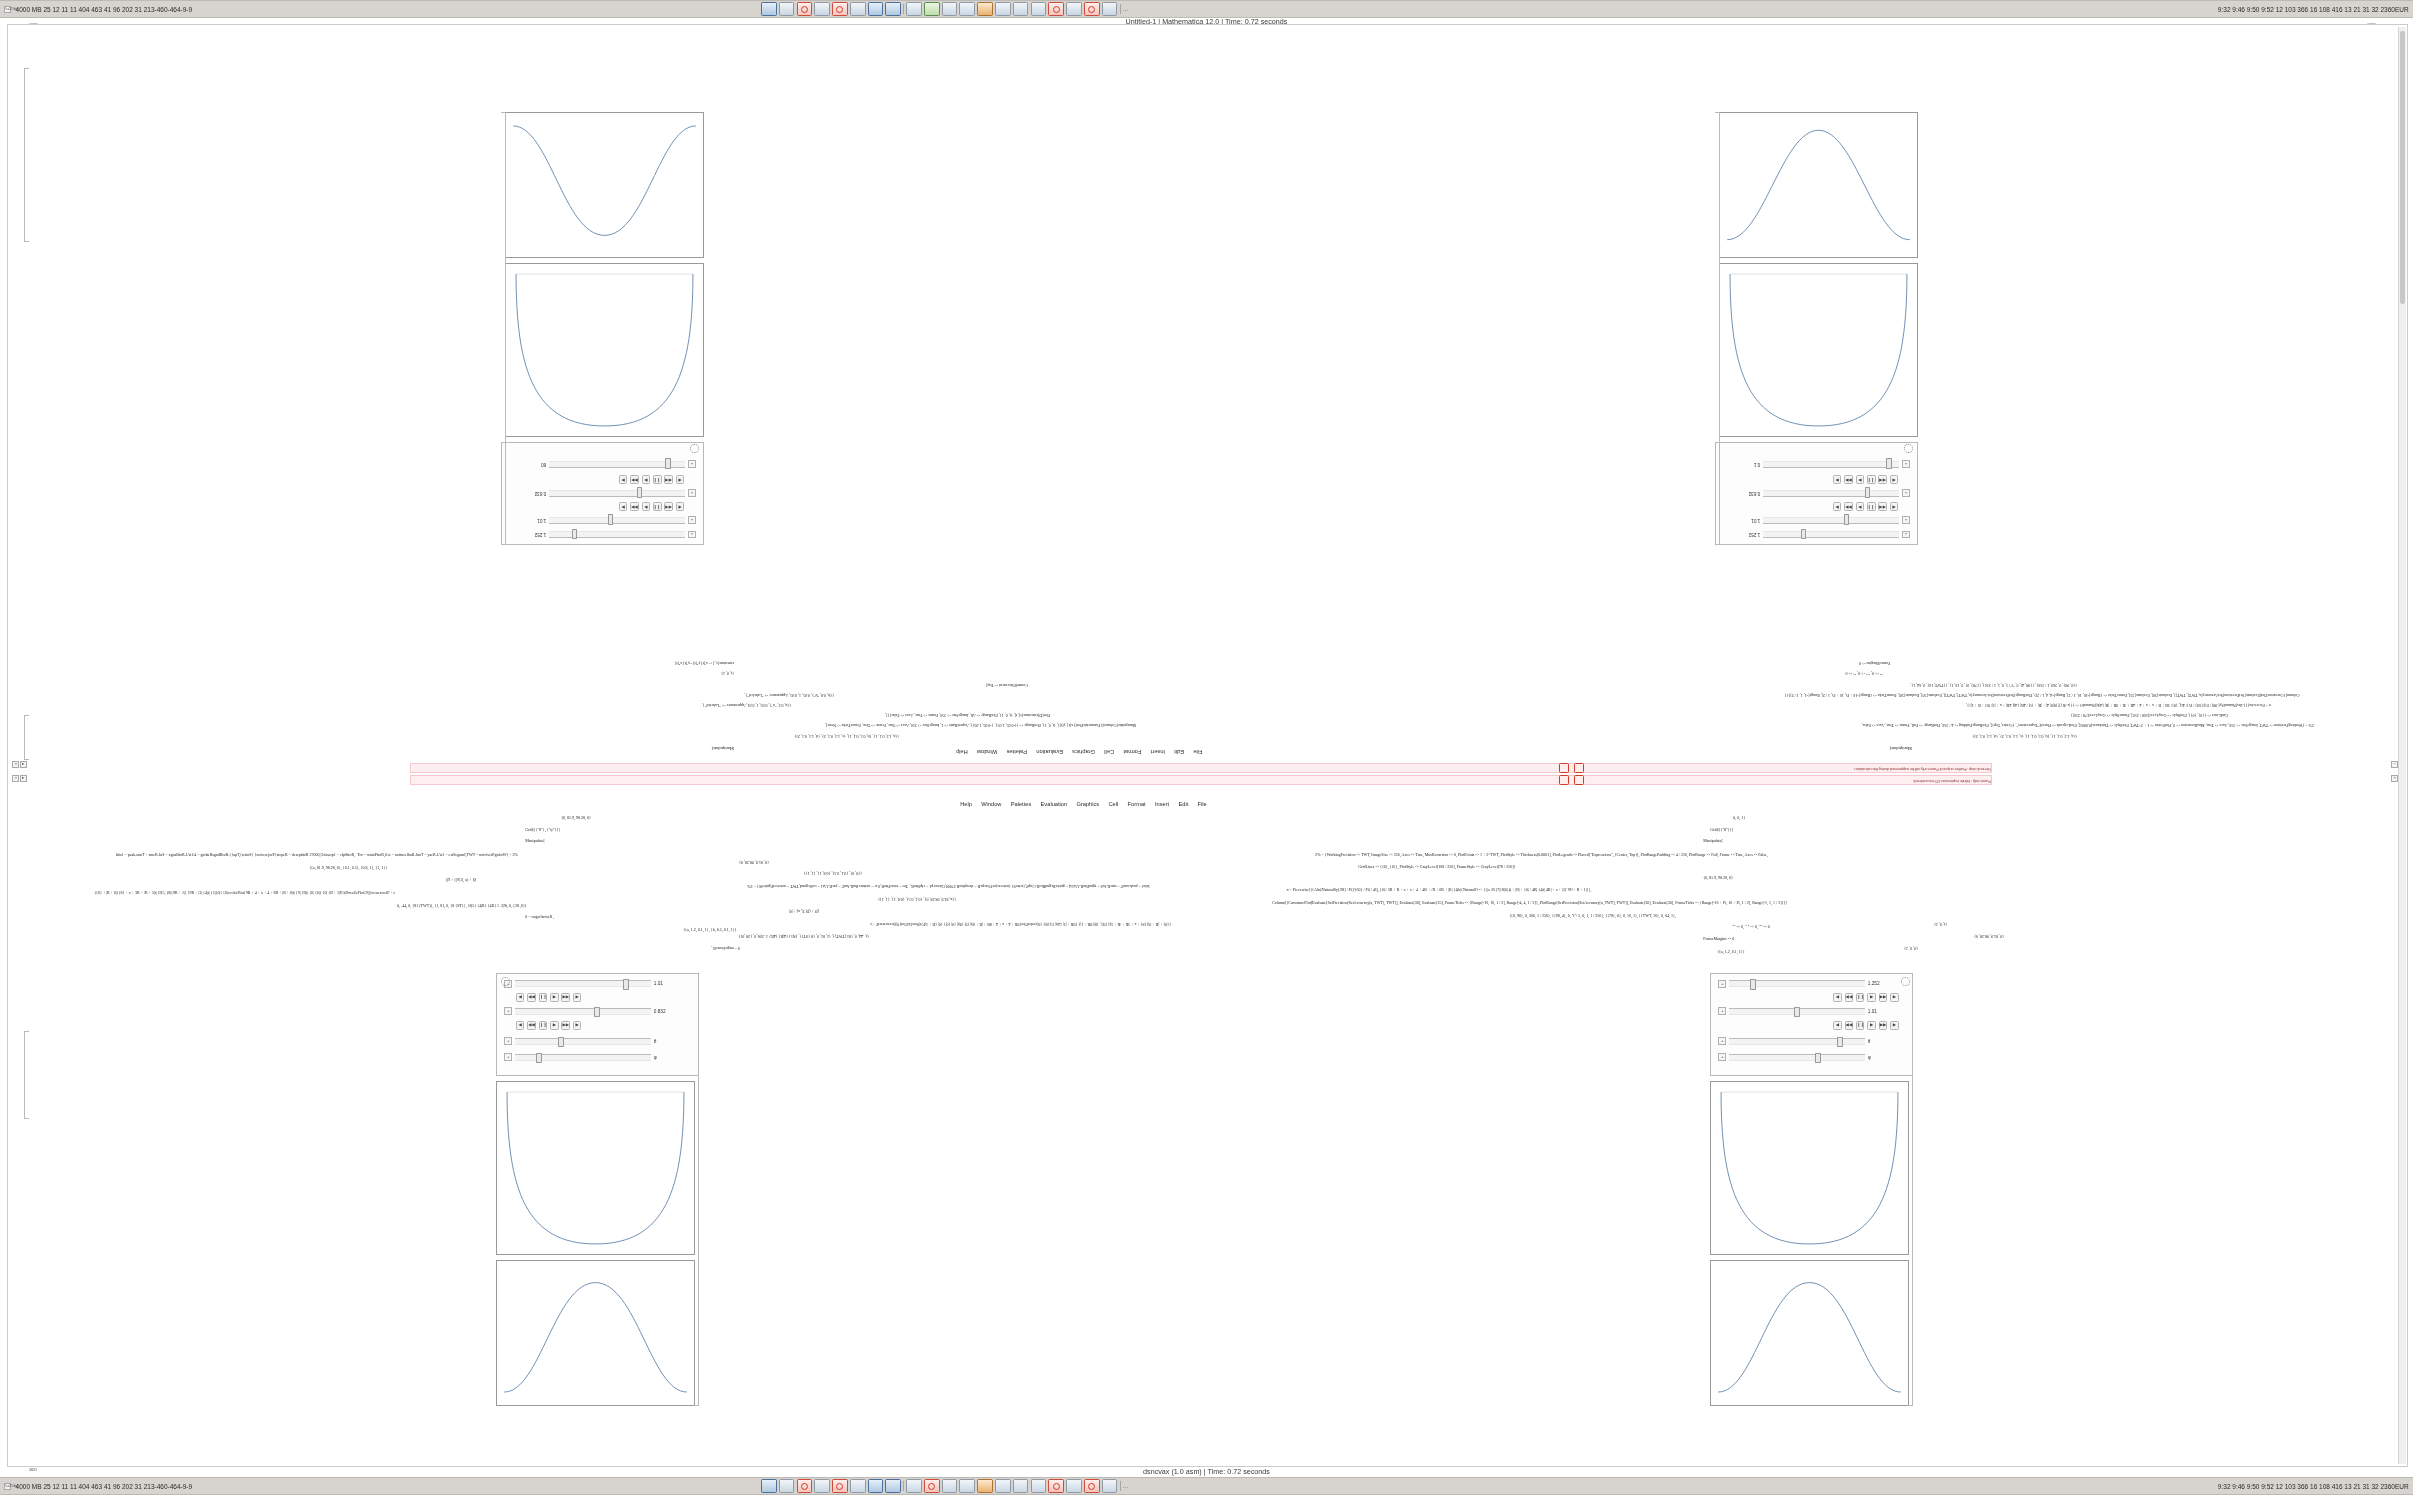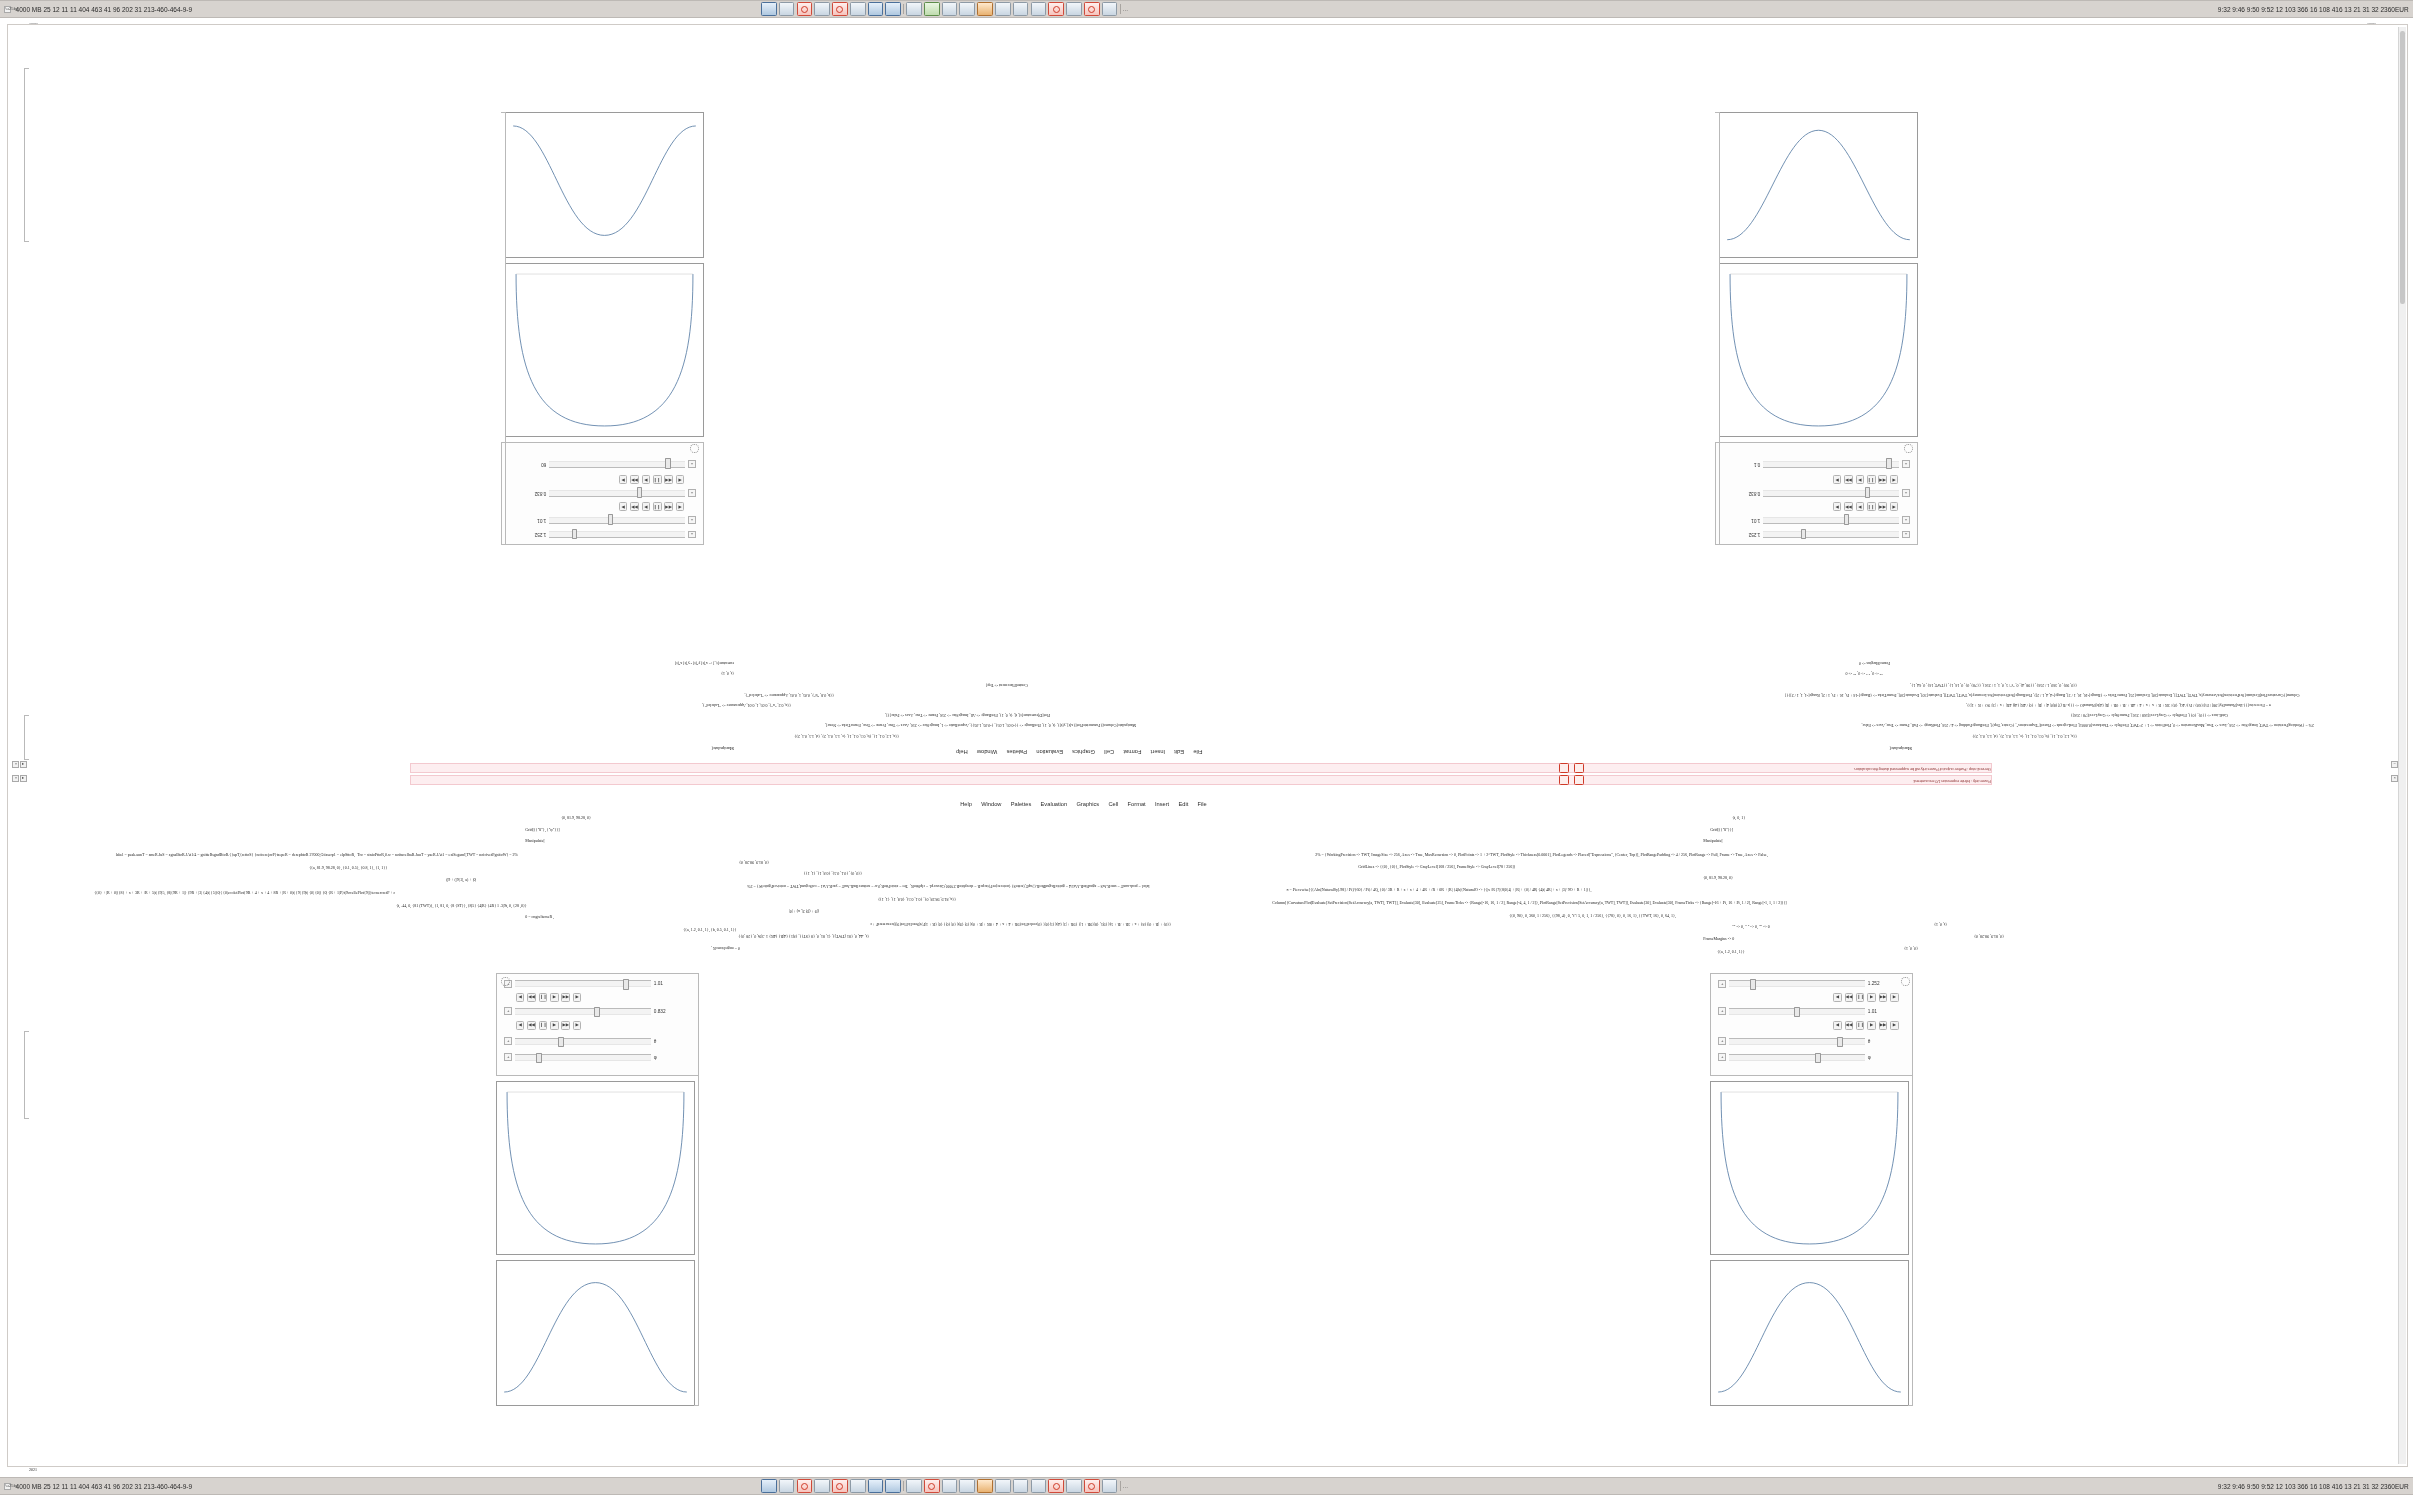--- a/index.html
+++ b/index.html
@@ -93,20 +93,21 @@
       <span class="tray-icon"></span>
       <span class="tray-icon red"></span>
       <span class="tray-icon"></span>
       <span class="tray-sep"></span>
       <span style="font-size:5.7px">…</span>
     </div>
     <div class="right">
       <span>9:32 9:46 9:50 9:52  12  103  366  16  108  416  13  21  31  32  2360EUR</span>
     </div>
   </div>
+  <div class="winlabel t">Untitled-1 | Mathematica 12.0 | Time: 0.72 seconds</div>
 
   <div class="bar bottom">
     <div class="left">
       <span class="smallsq" style="position:relative;left:0;top:0">\u25be</span>
       <span>4000 MB  25  12  11  11  404  463  41  96  202  31  213-460-464-9-9</span>
     </div>
     <div class="center">
       <span class="tray-icon blue"></span>
       <span class="tray-icon"></span>
       <span class="tray-icon red"></span>
@@ -128,20 +129,21 @@
       <span class="tray-icon"></span>
       <span class="tray-icon red"></span>
       <span class="tray-icon"></span>
       <span class="tray-sep"></span>
       <span style="font-size:5.7px">…</span>
     </div>
     <div class="right">
       <span>9:32 9:46 9:50 9:52  12  103  366  16  108  416  13  21  31  32  2360EUR</span>
     </div>
   </div>
+  <div class="winlabel b">dsncvax (1.0 asm) | Time: 0.72 seconds</div>
 
   <div class="txt xtiny" style="left:29px;top:21.5px">100%</div>
   <div class="txt xtiny" style="left:2367px;top:21.5px">100%</div>
   <div class="txt xtiny" style="left:29px;top:1467px">2021</div>
 
   <div class="nb">
 
     <div class="flip" style="position:absolute;left:488px;top:32px;width:208px;height:488px;">
 
       <div class="ctrl" style="left:0;top:0;width:201px;height:101px;">

